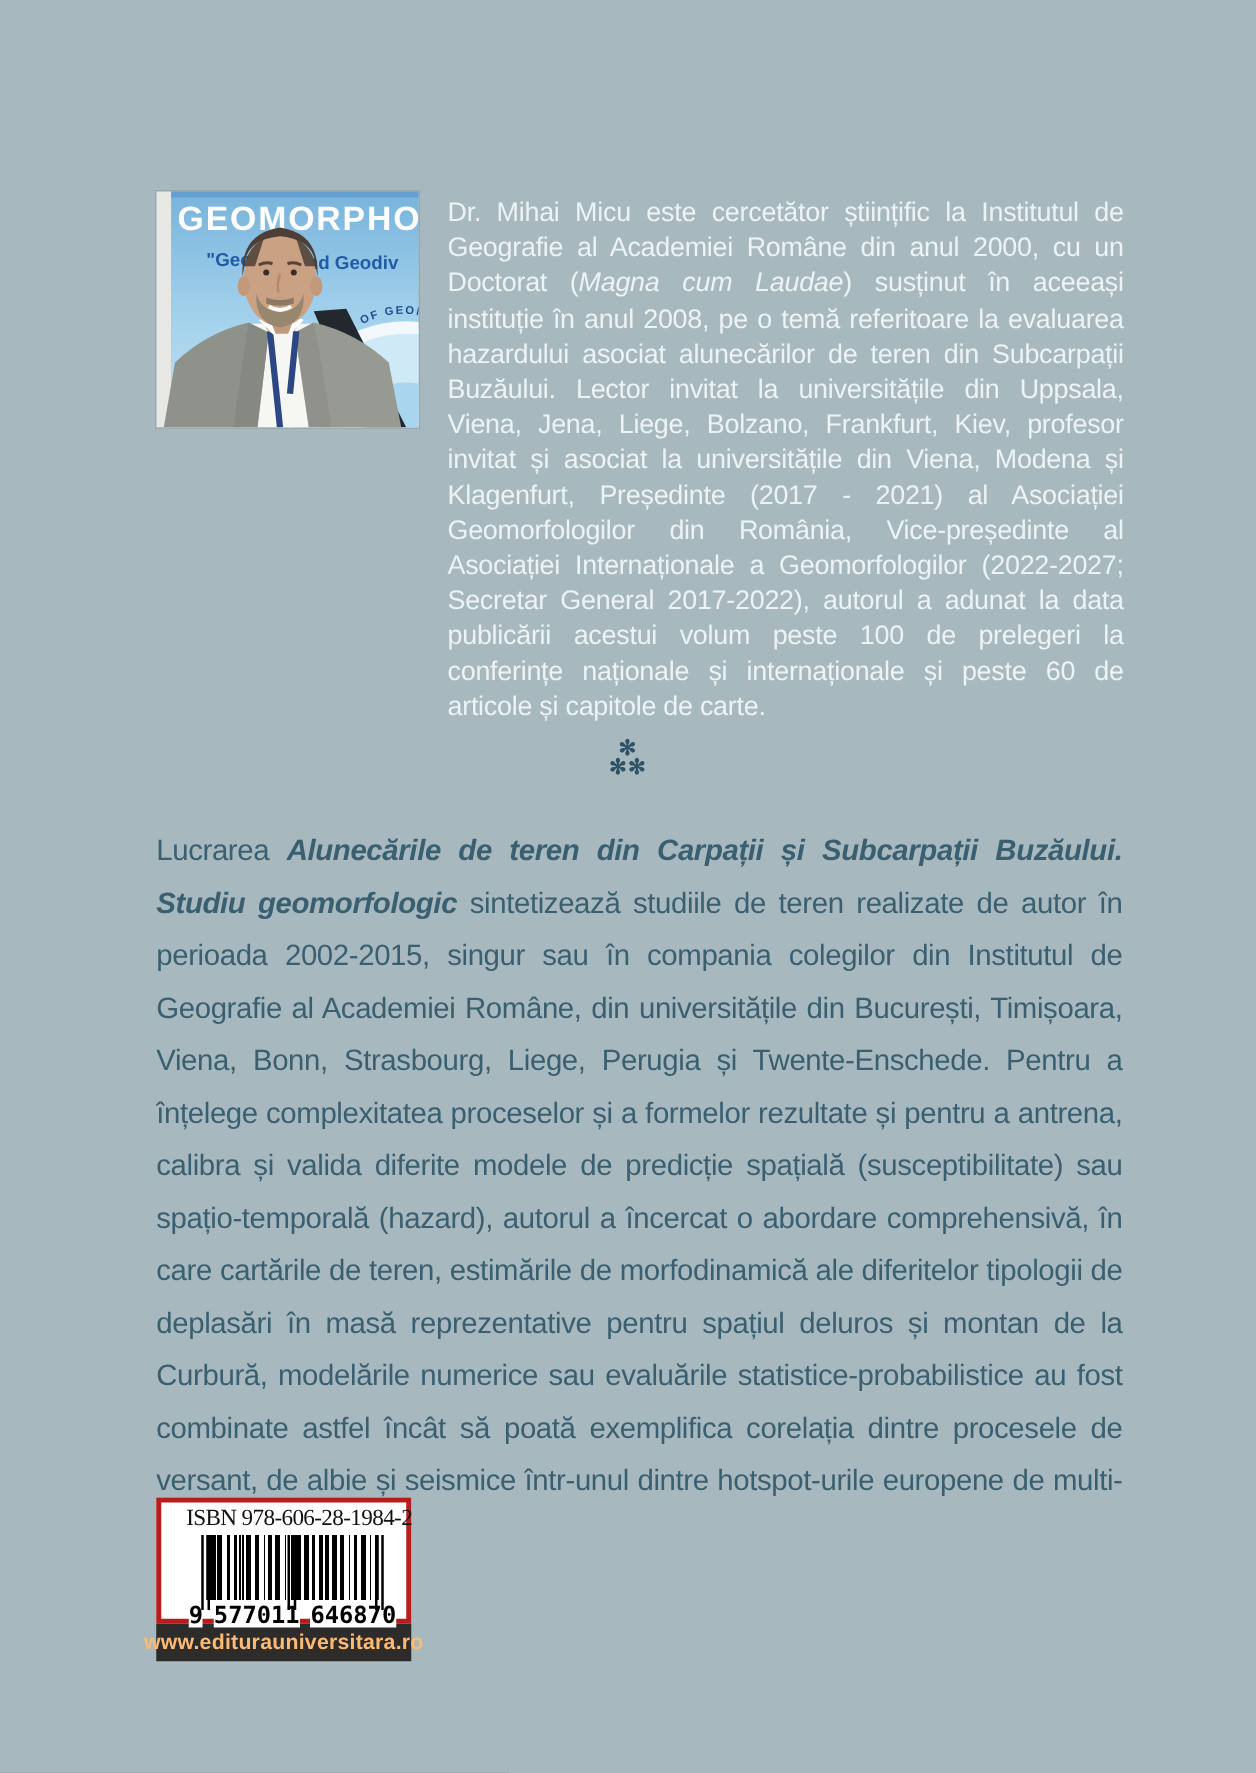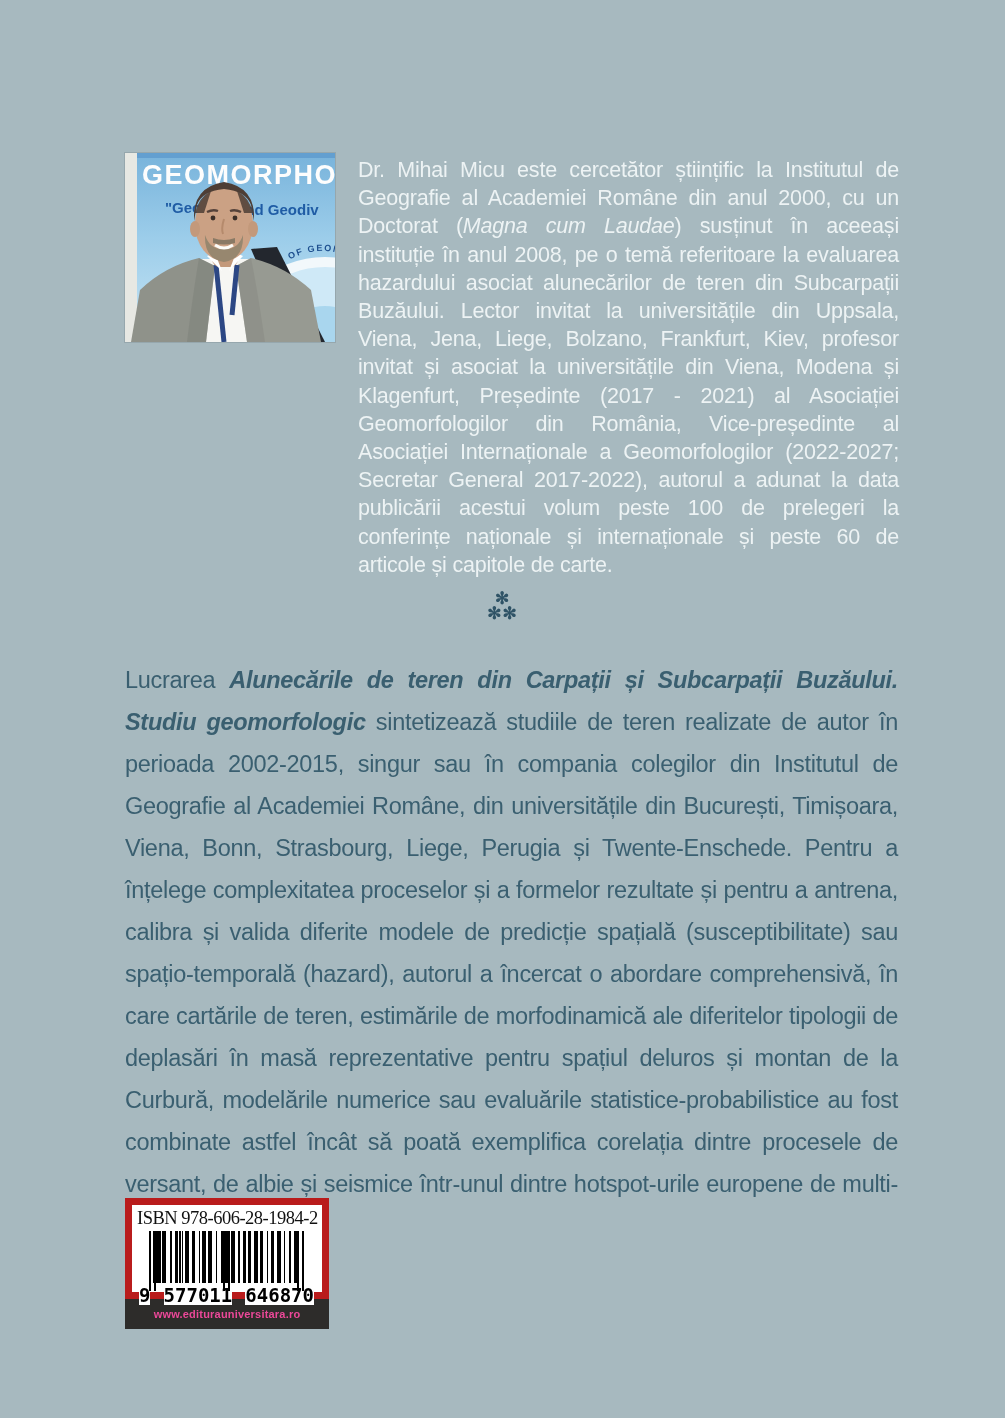--- a/index.html
+++ b/index.html
@@ -65,22 +65,22 @@
   .synopsis .book-title { font-weight: bold; font-style: italic; }
 
   
   .isbn-block {
     position: absolute;
     left: 125px; top: 1198px;
     width: 204px;
   }
   .isbn-box {
     background: #ffffff;
-    border: 7px solid #b91c1c;
-    padding: 3px 6px 4px 5px;
+    border: 4px solid #b91c1c;
+    padding: 3px 6px 4px 20px;
     height: 101px;
   }
   .isbn-label {
     font-family: "Liberation Serif", serif;
     font-size: 18.5px;
     color: #111;
     text-align: center;
     white-space: nowrap;
     letter-spacing: -0.5px;
   }
@@ -123,23 +123,23 @@
   }
   .barcode-digits span { background:#fff; line-height: 20px; }
   .website-strip {
     background: #2d2c2a;
     height: 30px;
     display: flex;
     align-items: center;
     justify-content: center;
   }
   .website-strip span {
-    color: #ec4899;
+    color: #fdba74;
     font-weight: bold;
-    font-size: 11px;
+    font-size: 17px;
     letter-spacing: 0.2px;
   }
 </style>
 </head>
 <body>
 
 <div class="page">
 
   <div class="photo">
     <svg viewBox="0 0 210 189" width="210" height="189" xmlns="http://www.w3.org/2000/svg">

